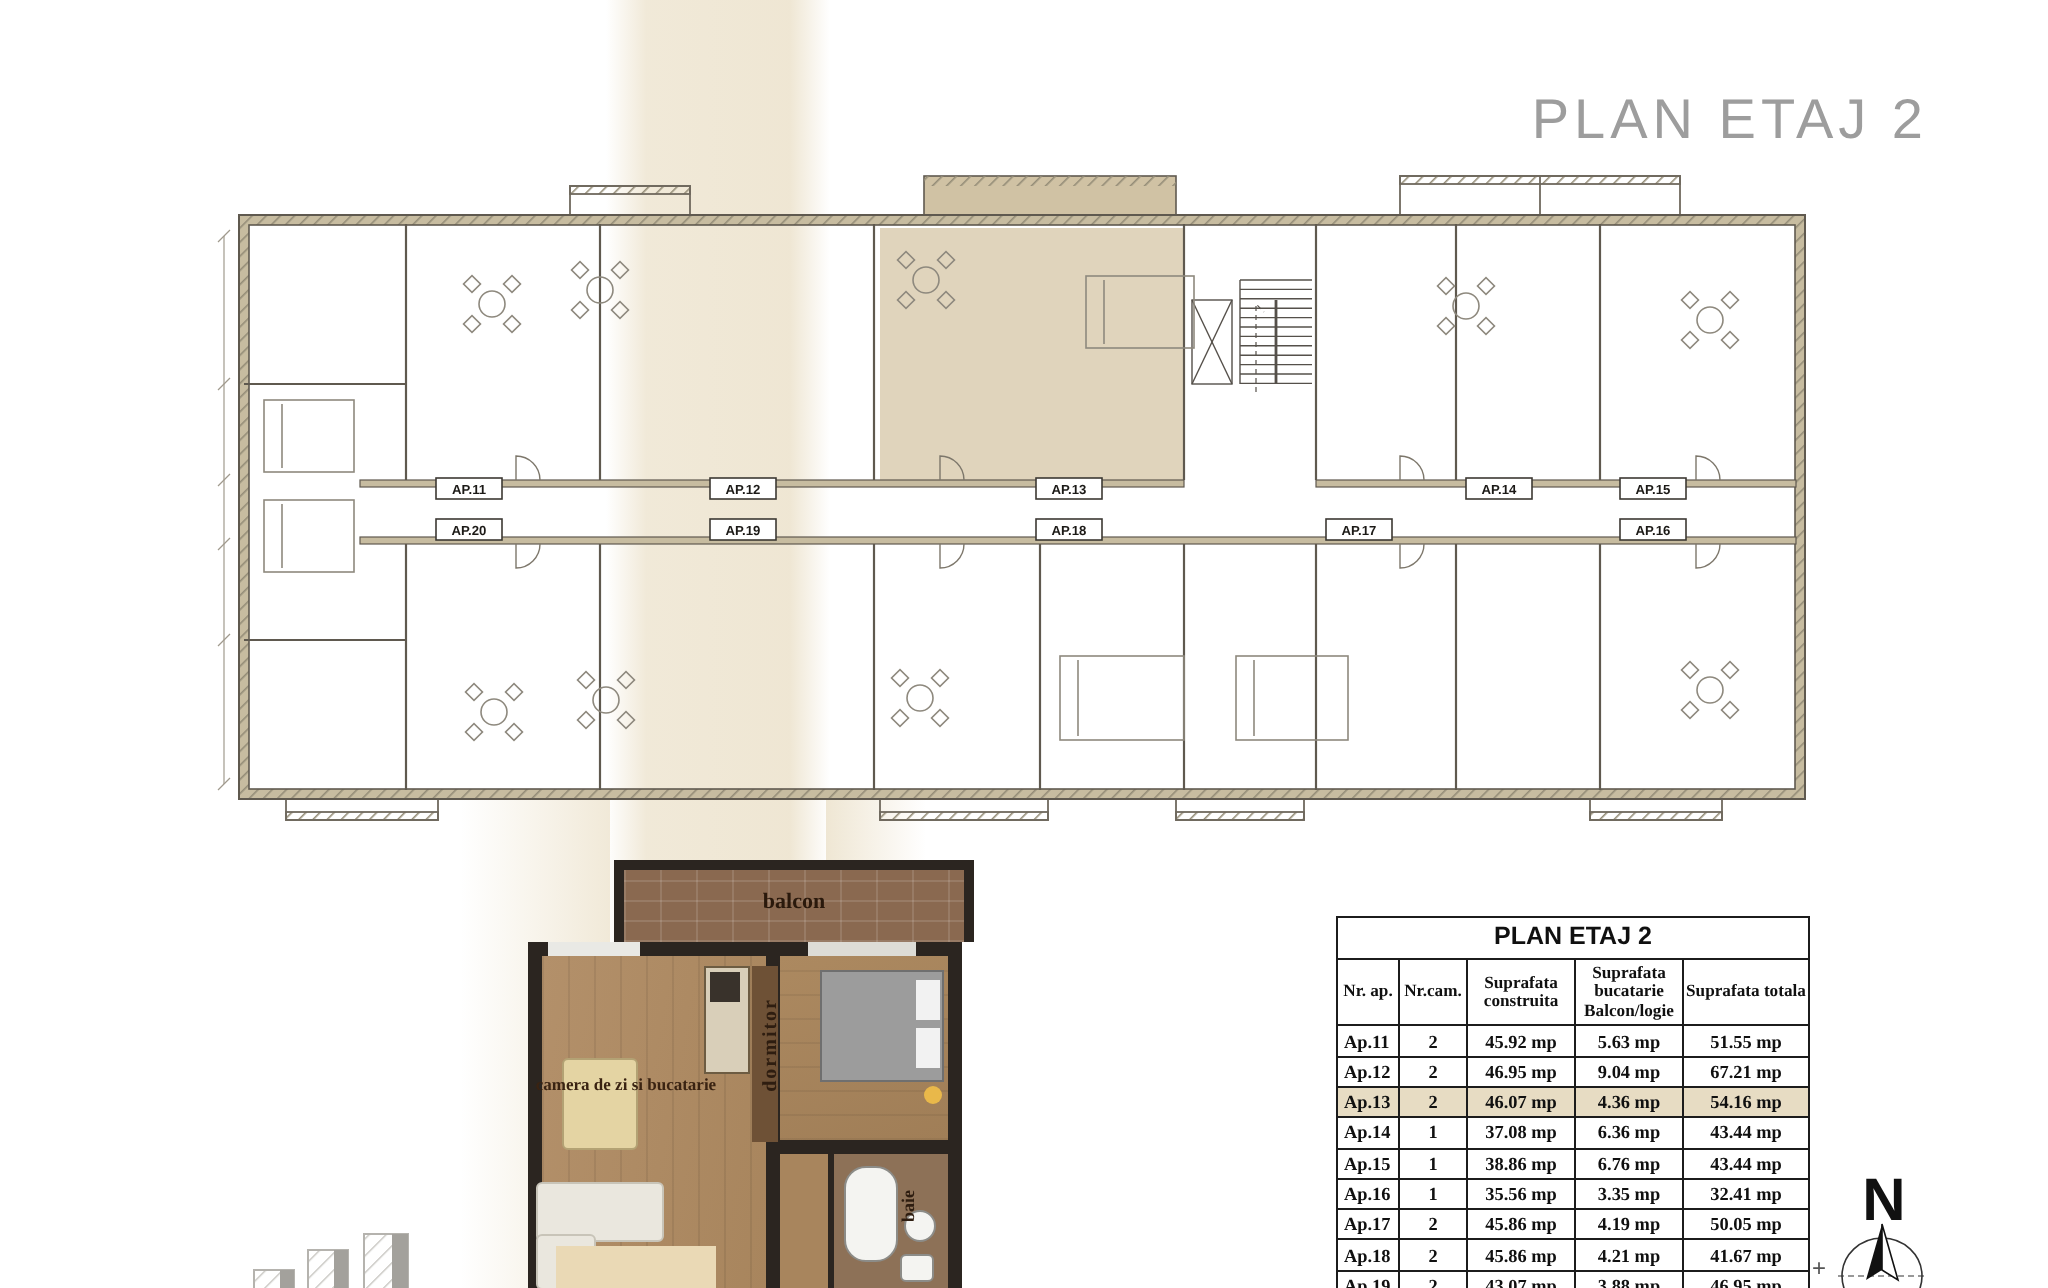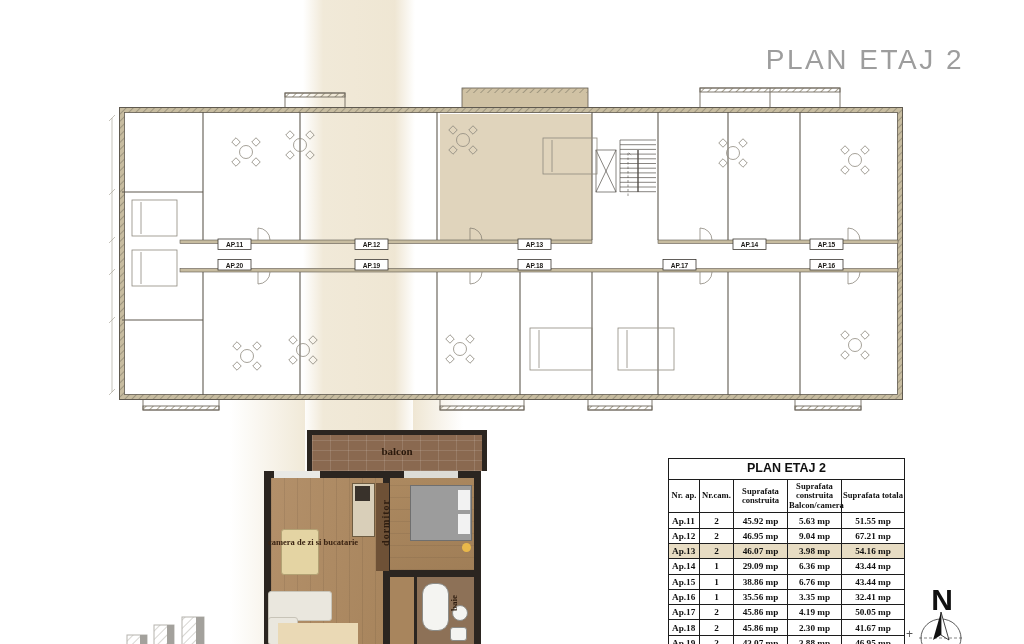--- a/index.html
+++ b/index.html
@@ -353,21 +353,21 @@
       <col style="width:63px">
   </colgroup>
   <thead>
     <tr>
         <th class="t-title" colspan="5">PLAN ETAJ 2</th>
       </tr>
     <tr id="table-head-row">
         <th>Nr. ap.</th>
         <th>Nr.cam.</th>
         <th>Suprafata construita</th>
-        <th>Suprafata construita Balcon/camera</th>
+        <th>Suprafata bucatarie Balcon/logie</th>
         <th>Suprafata totala</th>
       </tr>
   </thead>
   <tbody id="table-body">
       <tr>
         <td>Ap.11</td>
         <td>2</td>
         <td>45.92 mp</td>
         <td>5.63 mp</td>
         <td>51.55 mp</td>
@@ -376,27 +376,27 @@
         <td>Ap.12</td>
         <td>2</td>
         <td>46.95 mp</td>
         <td>9.04 mp</td>
         <td>67.21 mp</td>
       </tr>
       <tr class="hl">
         <td>Ap.13</td>
         <td>2</td>
         <td>46.07 mp</td>
-        <td>3.98 mp</td>
+        <td>4.36 mp</td>
         <td>54.16 mp</td>
       </tr>
       <tr>
         <td>Ap.14</td>
         <td>1</td>
-        <td>29.09 mp</td>
+        <td>37.08 mp</td>
         <td>6.36 mp</td>
         <td>43.44 mp</td>
       </tr>
       <tr>
         <td>Ap.15</td>
         <td>1</td>
         <td>38.86 mp</td>
         <td>6.76 mp</td>
         <td>43.44 mp</td>
       </tr>
@@ -411,21 +411,21 @@
         <td>Ap.17</td>
         <td>2</td>
         <td>45.86 mp</td>
         <td>4.19 mp</td>
         <td>50.05 mp</td>
       </tr>
       <tr>
         <td>Ap.18</td>
         <td>2</td>
         <td>45.86 mp</td>
-        <td>2.30 mp</td>
+        <td>4.21 mp</td>
         <td>41.67 mp</td>
       </tr>
       <tr>
         <td>Ap.19</td>
         <td>2</td>
         <td>43.07 mp</td>
         <td>3.88 mp</td>
         <td>46.95 mp</td>
       </tr>
     </tbody>

